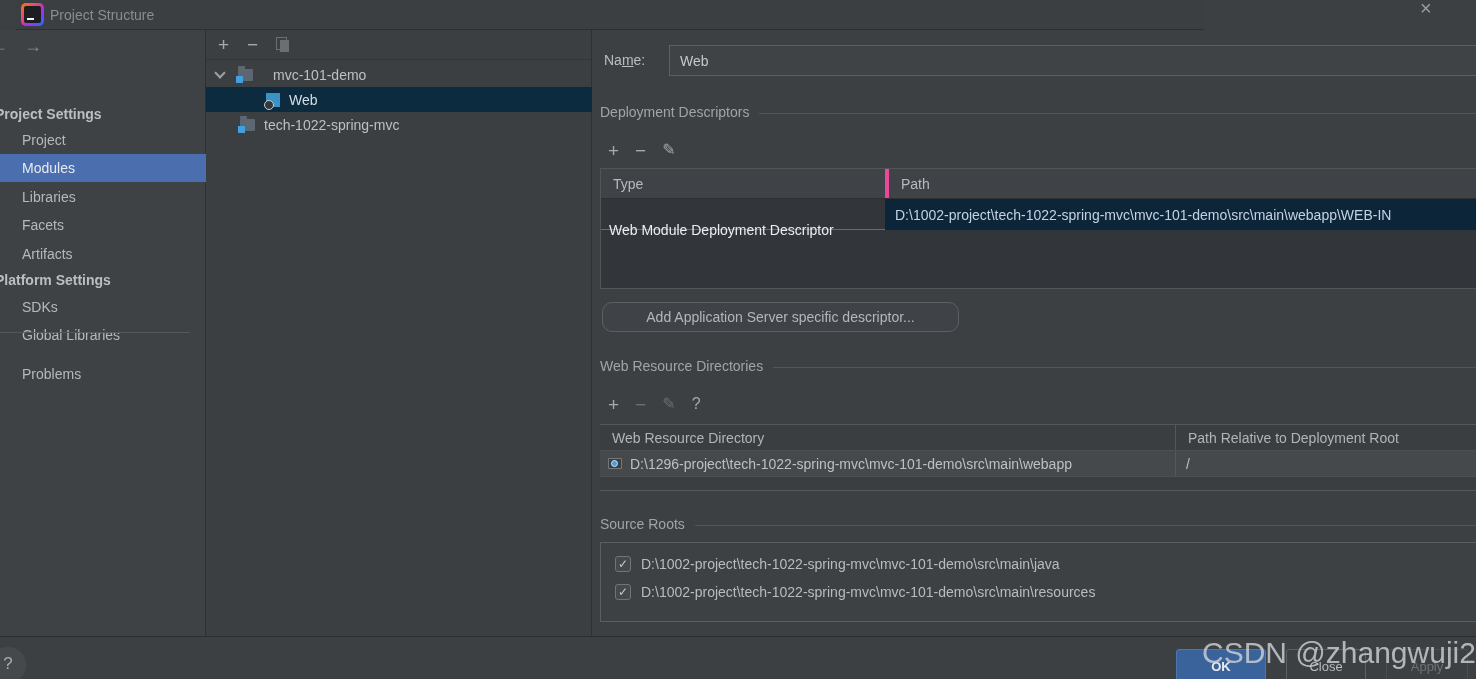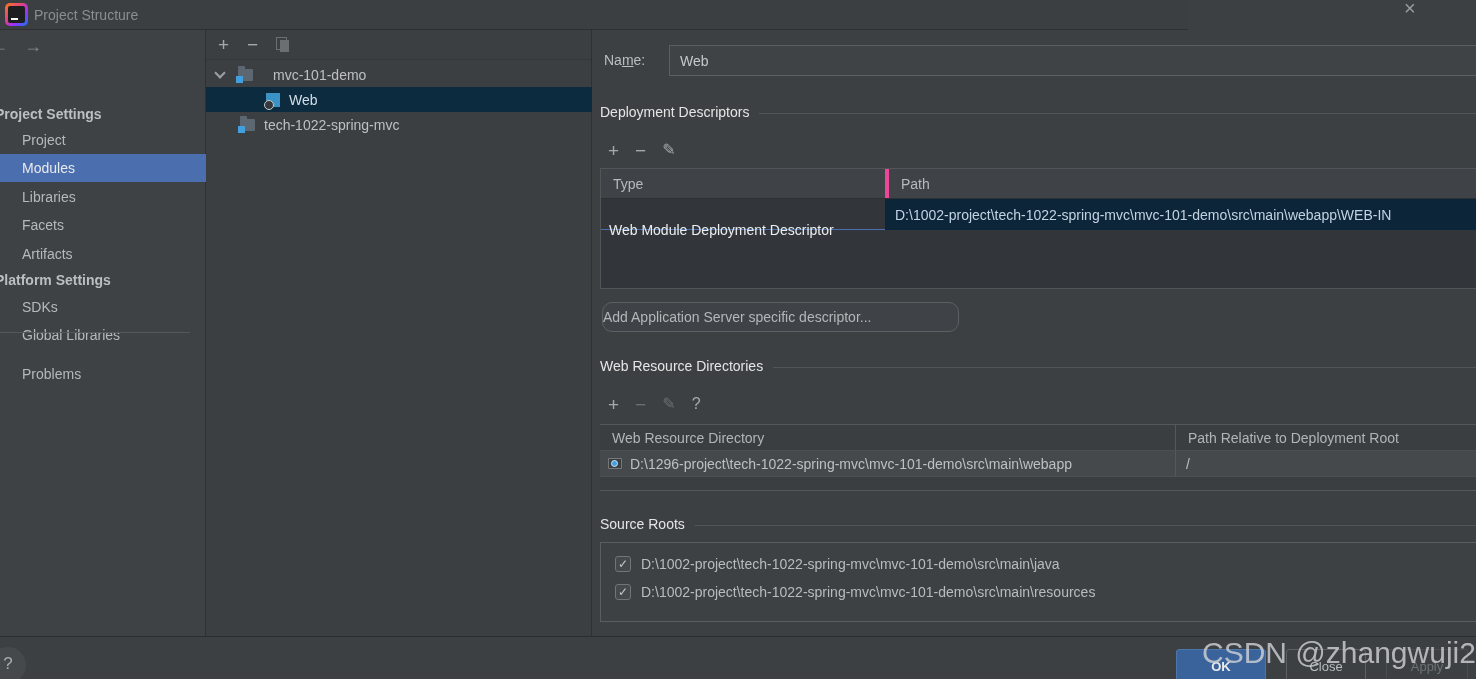--- a/index.html
+++ b/index.html
@@ -3,21 +3,21 @@
 <meta charset="utf-8">
 <style>
   * { margin:0; padding:0; box-sizing:border-box; }
   html,body { background:#2b2b2b; }
   .app {
     position:relative; width:1476px; height:679px; overflow:hidden;
     background:#3d4043; font-family:"Liberation Sans", sans-serif;
     color:#bbbec1; font-size:14px; -webkit-font-smoothing:antialiased;
   }
   
-  .titlebar { position:absolute; left:0; top:0; width:1188px; height:30px;
+  .titlebar { position:absolute; left:16px; top:0; width:1188px; height:30px;
     background:#3c3f41; border-bottom:1px solid #2d2f31; }
   .logo { position:absolute; left:5px; top:3px; width:23px; height:23px; border-radius:5px;
     background:linear-gradient(135deg,#f97a12 0%,#e3447d 38%,#9d2ffb 66%,#087cfa 100%); }
   .logo::after { content:""; position:absolute; inset:3px; background:#1d1e20; border-radius:2px; }
   .logo::before { content:""; position:absolute; left:6px; bottom:6px; width:7px; height:2px;
     background:#f5f5f5; z-index:2; }
   .title-text { position:absolute; left:34px; top:0; line-height:30px; color:#8a8e91; font-size:14px; }
   .close-x { position:absolute; left:1404px; top:-3px; font-size:20px; color:#9a9ea1; cursor:default; }
 
   
@@ -60,41 +60,41 @@
     border-radius:50%; background:#35383b; border:1px solid #c9ccce; box-sizing:border-box; }
 
   
   .detail { position:absolute; left:592px; top:30px; width:884px; height:606px; background:#3d4043; }
   .name-label { position:absolute; left:12px; top:22px; color:#bbbec1; }
   .name-label .mn { text-decoration:underline; }
   .name-input { position:absolute; left:77px; top:15px; right:-4px; height:31px;
     background:#3f4345; border:1px solid #5c6062; color:#c6c9cb; font-size:14px;
     font-family:"Liberation Sans", sans-serif; padding:0 10px; outline:none; }
   .section-head { position:absolute; left:8px; right:0; display:flex; align-items:center; gap:10px; }
-  .section-head .t { color:#e5e5e5; white-space:nowrap; }
+  .section-head .t { color:#a3a3a3; white-space:nowrap; }
   .section-head .rule { flex:1; height:1px; background:#52555 8; background:#525558; margin-top:2px; }
   .mini-toolbar { position:absolute; left:0; display:flex; align-items:center; gap:16px;
     padding-left:16px; height:28px; }
 
   .dd-table { position:absolute; left:8px; right:-1px; top:138px; height:121px;
     border:1px solid #525558; background:#323539; display:flex; flex-direction:column; }
   .dd-head { display:flex; height:30px; background:#3f4347; color:#b7babd;
     border-bottom:1px solid #2e3032; }
   .dd-head .h1 { width:284px; display:flex; align-items:center; padding-left:12px; }
   .dd-head .h2 { flex:1; display:flex; align-items:center; padding-left:12px;
     border-left:4px solid #ec4899; }
   .dd-row { display:flex; height:31px; }
   .dd-row .c1 { width:284px; background:#4b6eaf; color:#eceef0; display:flex;
     align-items:center; padding-left:8px; white-space:nowrap;margin-top:30px; }
   .dd-row .c2 { flex:1; background:#0d2539; color:#c2d3e2; display:flex; align-items:center;
     padding-left:10px; white-space:nowrap; overflow:hidden; }
 
   .add-btn { position:absolute; left:10px; top:272px; width:357px; height:30px;
     background:#3f4347; border:1px solid #5c6063; border-radius:10px; color:#b4b7ba;
-    font-size:14px; font-family:"Liberation Sans", sans-serif; text-align:left; }
+    font-size:14px; font-family:"Liberation Sans", sans-serif; text-align:center; }
 
   .wrd-table { position:absolute; left:8px; right:-1px; top:394px; height:67px;
     border-top:1px solid #55585a; border-bottom:1px solid #55585a; background:#3a3e41;
     display:flex; flex-direction:column; }
   .wrd-head { display:flex; height:26px; color:#b2b5b8; border-bottom:1px solid #4d5053; }
   .wrd-head .h1 { width:575px; display:flex; align-items:center; padding-left:12px; }
   .wrd-head .h2 { flex:1; display:flex; align-items:center; padding-left:12px;
     border-left:1px solid #55585a; }
   .wrd-row { display:flex; height:26px; background:#46494c; color:#bdc0c3;
     border-bottom:1px solid #4d5053; }

